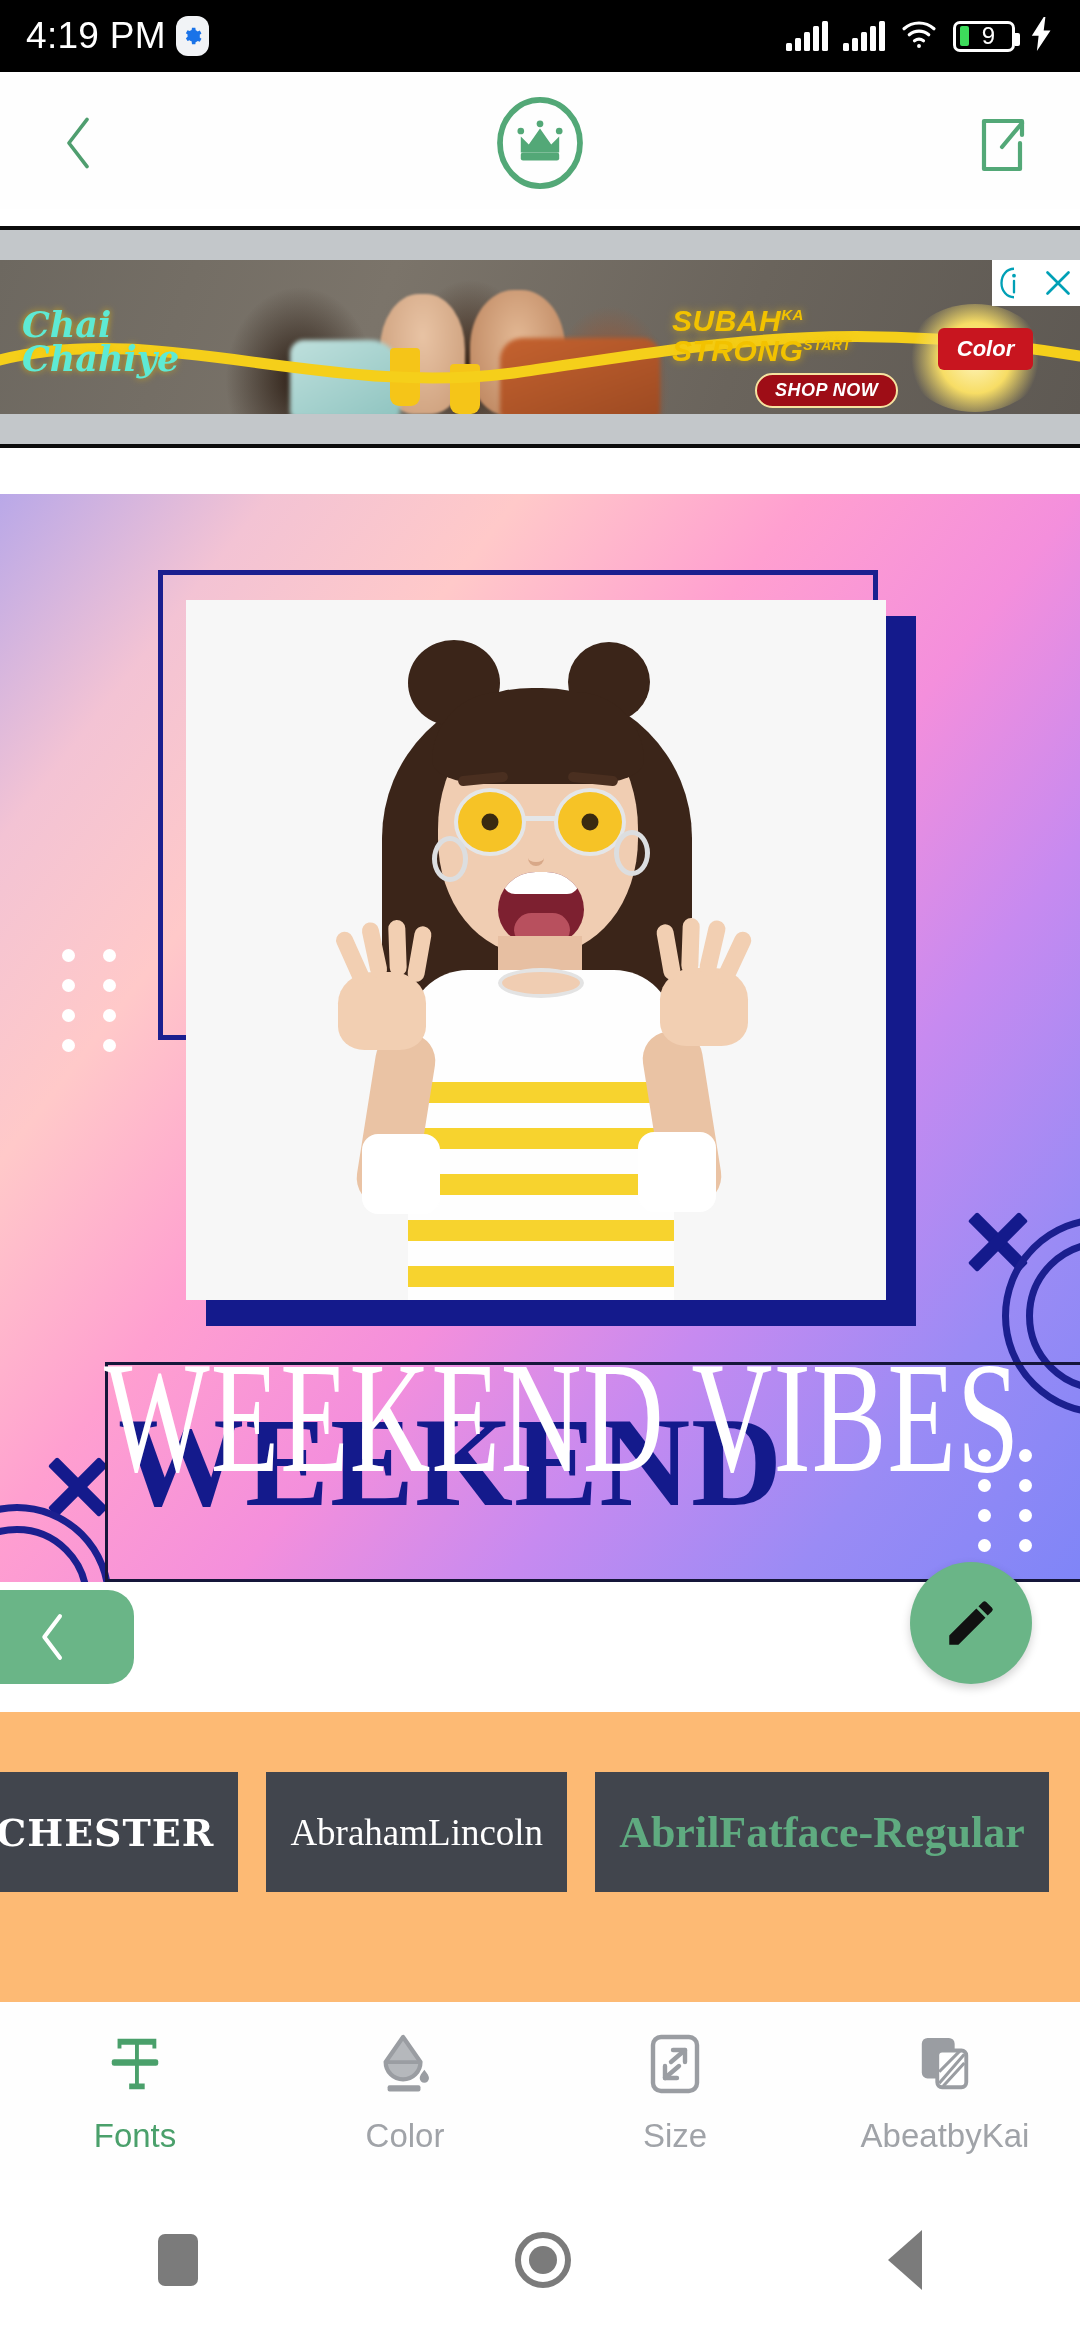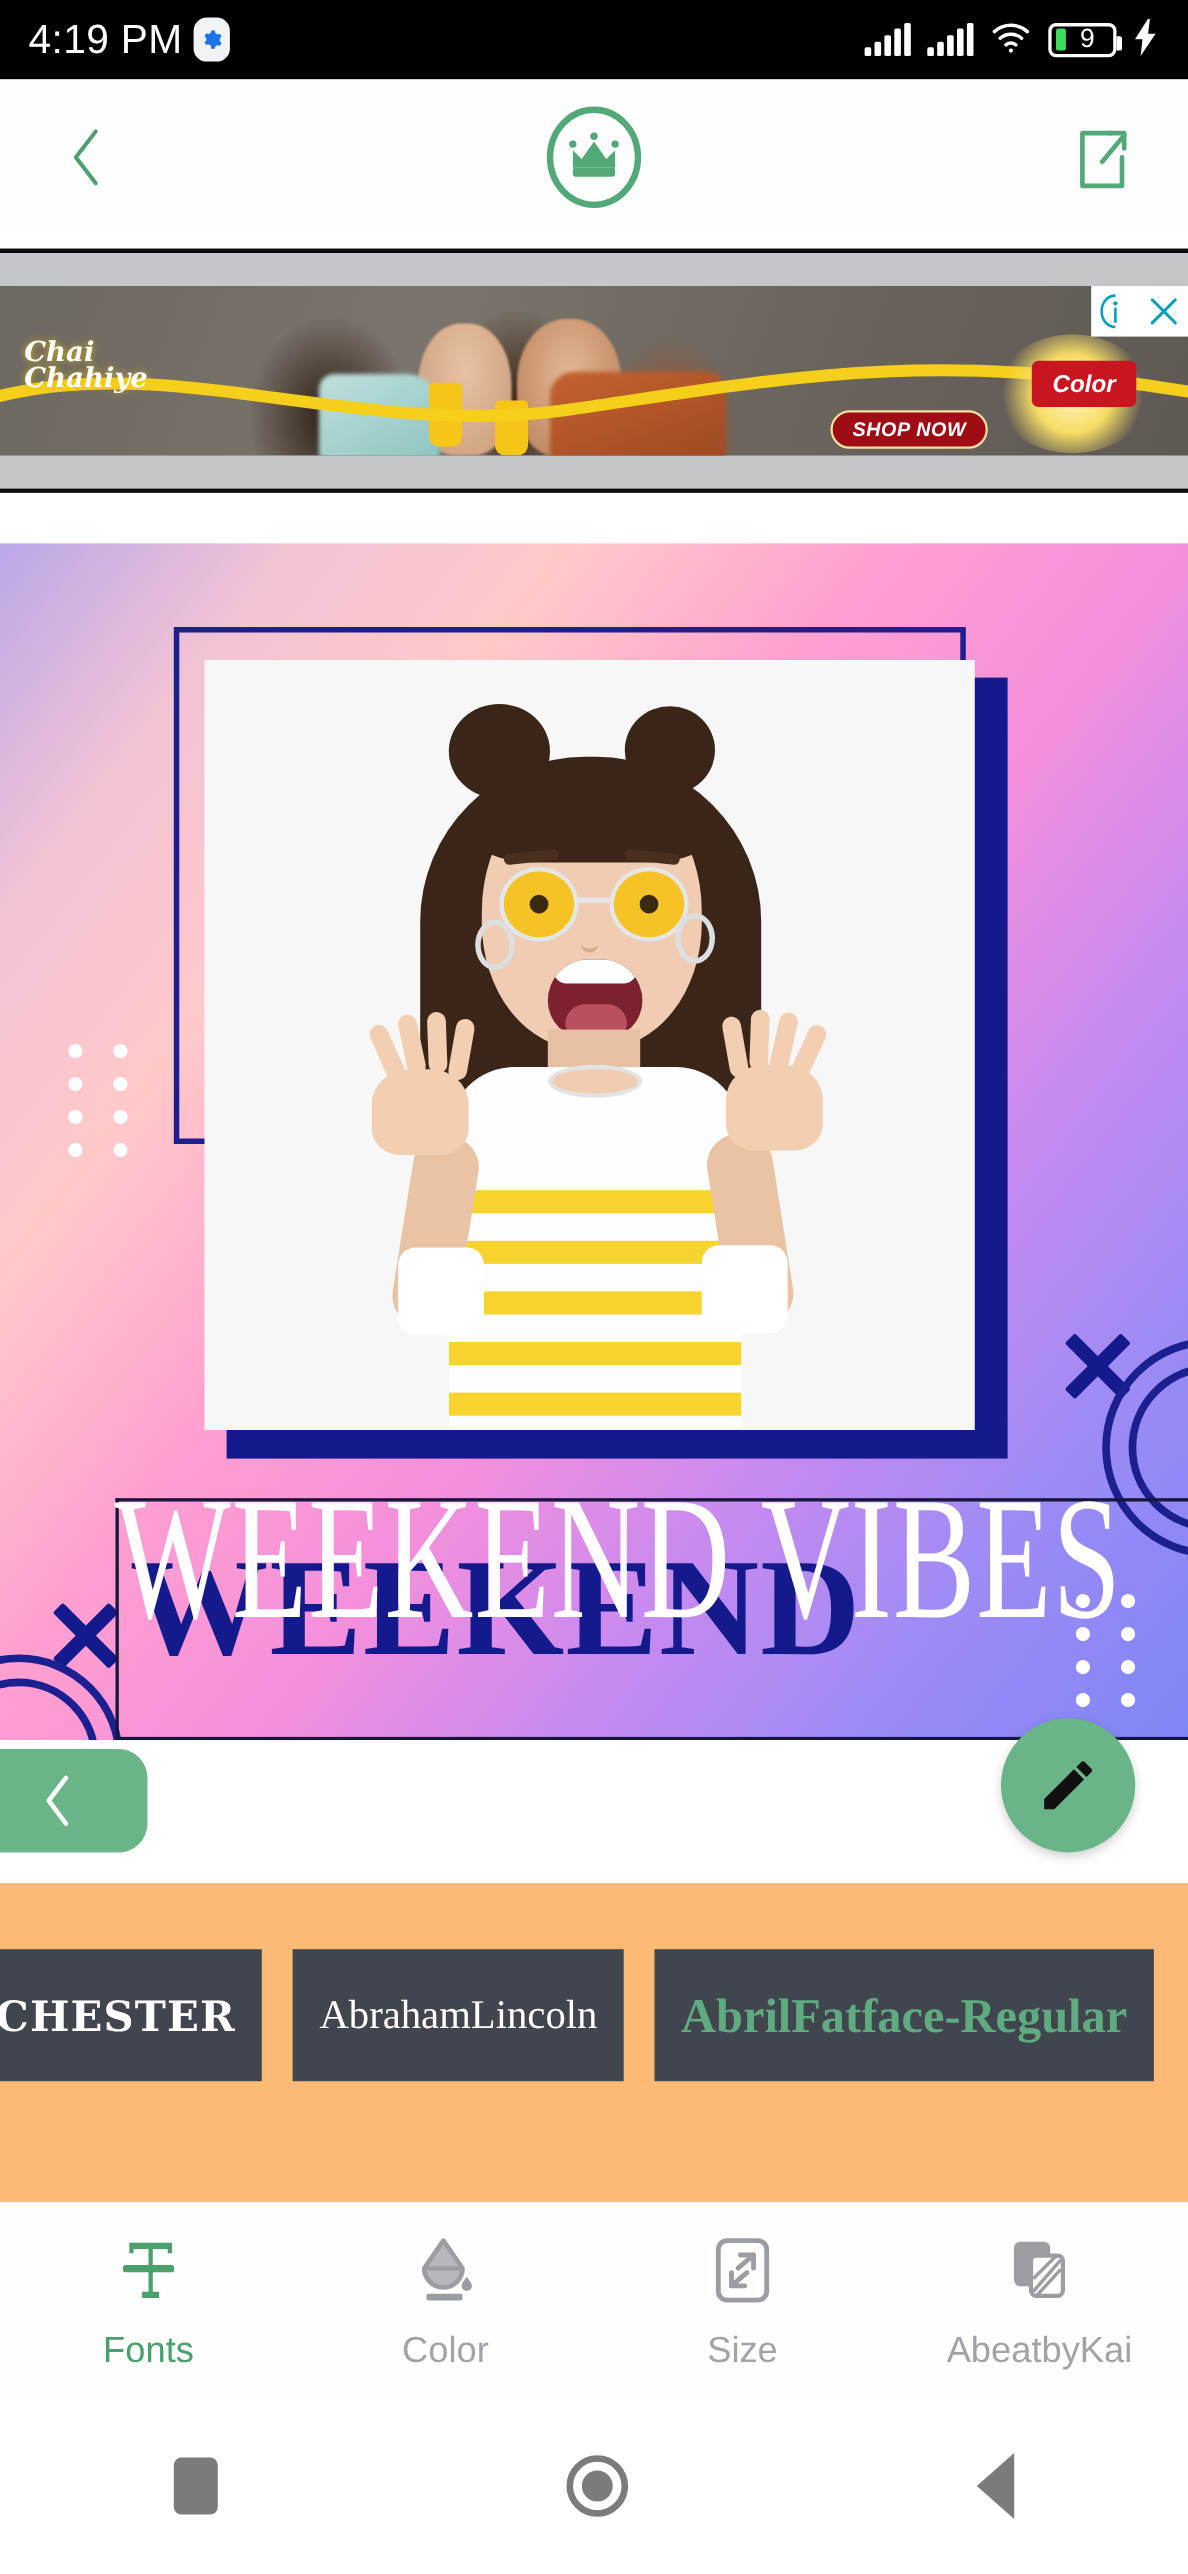--- a/index.html
+++ b/index.html
@@ -65,23 +65,23 @@
              background:linear-gradient(150deg,#bfe0dd,#8fc4c0); filter:blur(2px);
              border-radius:14px 30px 6px 6px; }
   .ad-rust { position:absolute; left:500px; top:78px; width:160px; height:80px;
              background:linear-gradient(160deg,#c4622f,#9d4a22); filter:blur(2px);
              border-radius:22px 18px 6px 6px; }
   .ad-cup1 { position:absolute; left:390px; top:88px; width:30px; height:58px;
              background:#f5c518; border-radius:4px 4px 9px 9px; }
   .ad-cup2 { position:absolute; left:450px; top:104px; width:30px; height:50px;
              background:#f5c518; border-radius:4px 4px 9px 9px; }
   .ad-wave { position:absolute; left:0; top:52px; width:1080px; height:90px; }
-  .ad-chai { position:absolute; left:22px; top:48px; color:#ffffff;
+  .ad-chai { position:absolute; left:22px; top:48px; color:#5eead4;
              font-family:"DejaVu Serif", serif; font-style:italic;
-             font-weight:700; font-size:25px; line-height:0.96;
+             font-weight:700; font-size:35px; line-height:0.96;
              text-shadow:0 0 7px rgba(242,194,0,.75); }
   .ad-slog { position:absolute; left:672px; top:46px; color:#f2c200;
              font-family:"Liberation Sans", sans-serif; font-style:italic;
              font-weight:700; line-height:1.0;
              text-shadow:0 0 8px rgba(242,194,0,.7); }
   .ad-slog .l1 { font-size:30px; letter-spacing:.5px; }
   .ad-slog .l1 sup { font-size:15px; }
   .ad-slog .l2 { font-size:30px; letter-spacing:.5px; }
   .ad-slog .l2 sup { font-size:14px; }
   .ad-shop { position:absolute; left:755px; top:113px; background:#9e0d16;
@@ -331,20 +331,24 @@
       <div class="ad-rust"></div>
       <div class="ad-cup1"></div>
       <div class="ad-cup2"></div>
       <svg class="ad-wave" viewBox="0 0 1080 90" preserveAspectRatio="none">
         <path d="M0 48 C 160 8, 330 88, 520 60 C 700 34, 840 4, 1080 44" fill="none" stroke="#f5cf1a" stroke-width="11" stroke-linecap="round"></path>
       </svg>
       <div class="ad-chai">
         <div>Chai</div>
         <div>Chahiye</div>
       </div>
+      <div class="ad-slog">
+        <div class="l1"><span>SUBAH</span><sup>KA</sup></div>
+        <div class="l2"><span>STRONG</span><sup>START</sup></div>
+      </div>
       <div class="ad-shop">SHOP NOW</div>
       <div class="ad-sun"></div>
       <div class="ad-lipton">Color</div>
       <div class="ad-ctrls">
         <div>
           <svg width="30" height="32" viewBox="0 0 20 22" fill="none" stroke="#00a0b6" stroke-width="1.6">
             <path d="M10 1.2C5 1.2 1.4 5.6 1.4 11s3.6 9.8 8.6 9.8"></path>
             <circle cx="10" cy="6" r="1.3" fill="#00a0b6" stroke="none"></circle>
             <path d="M10 9.5v8" stroke-linecap="round"></path>
           </svg>

